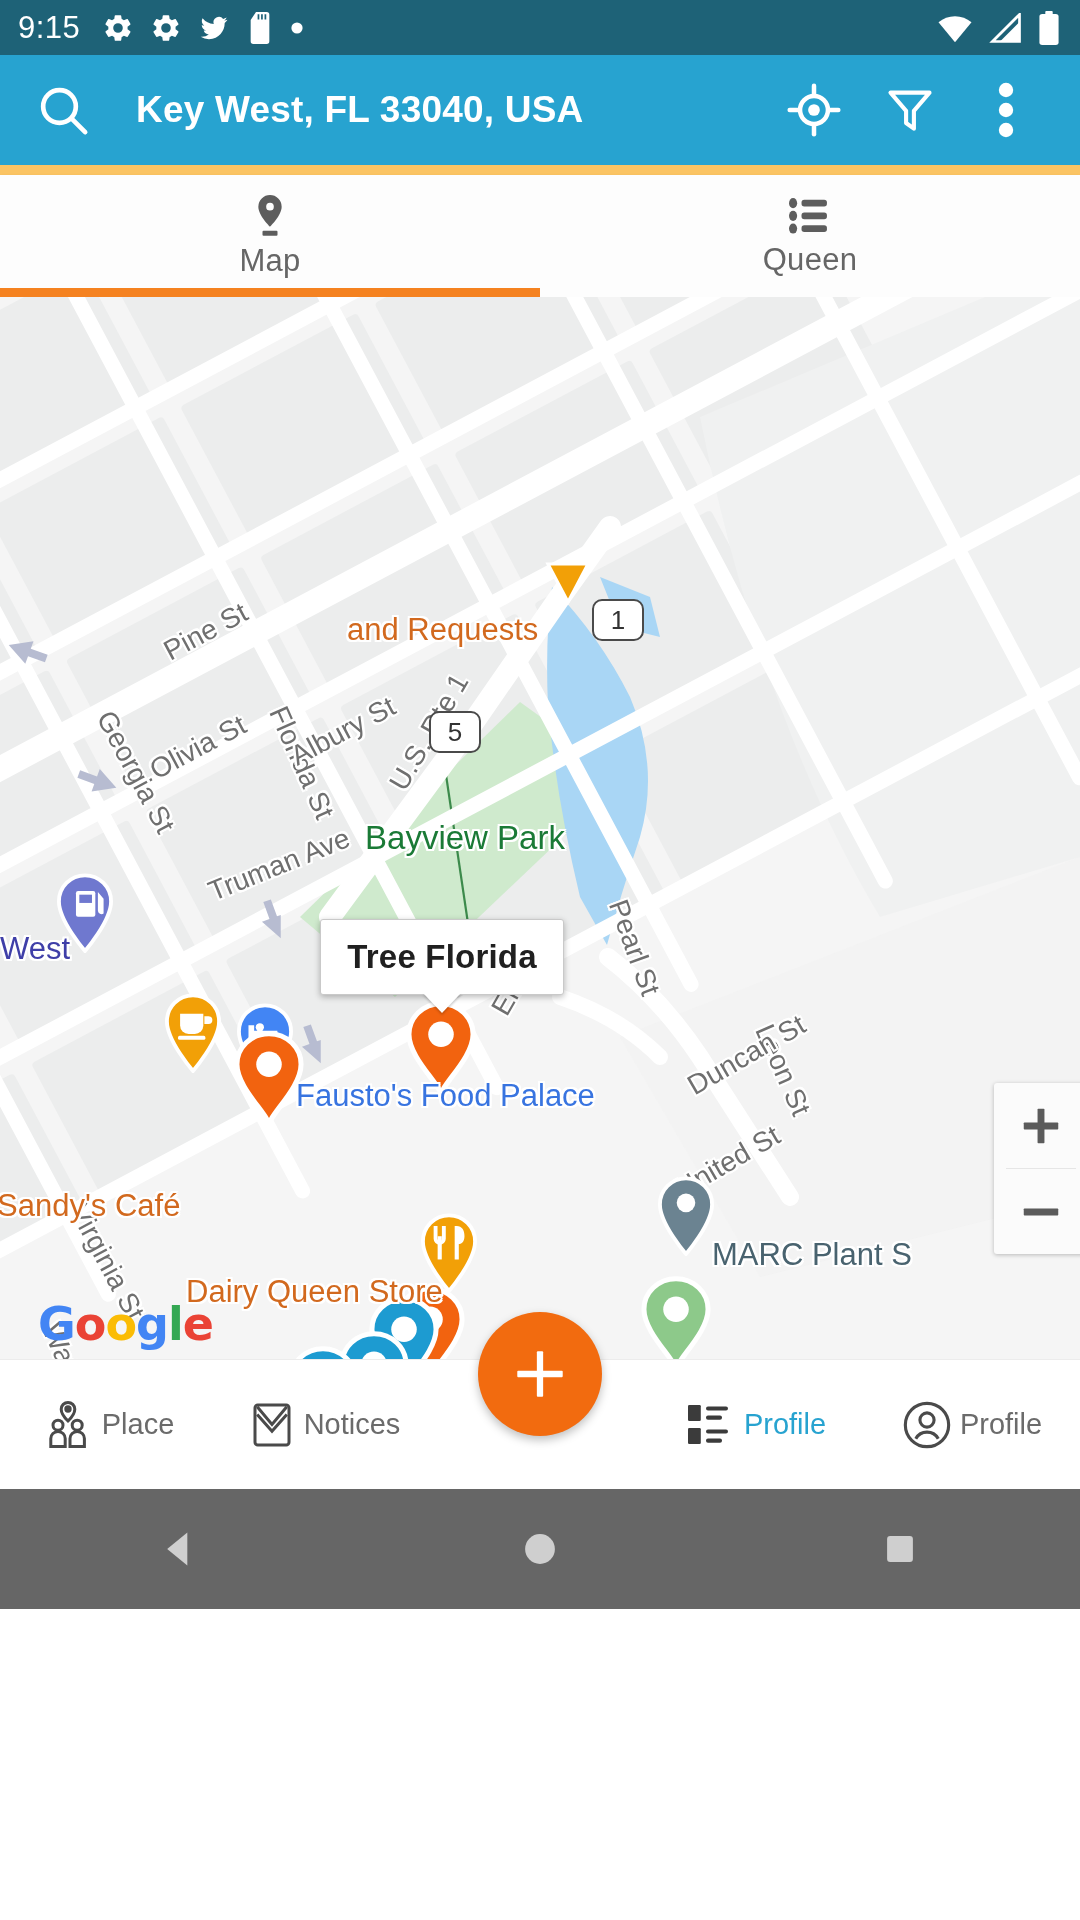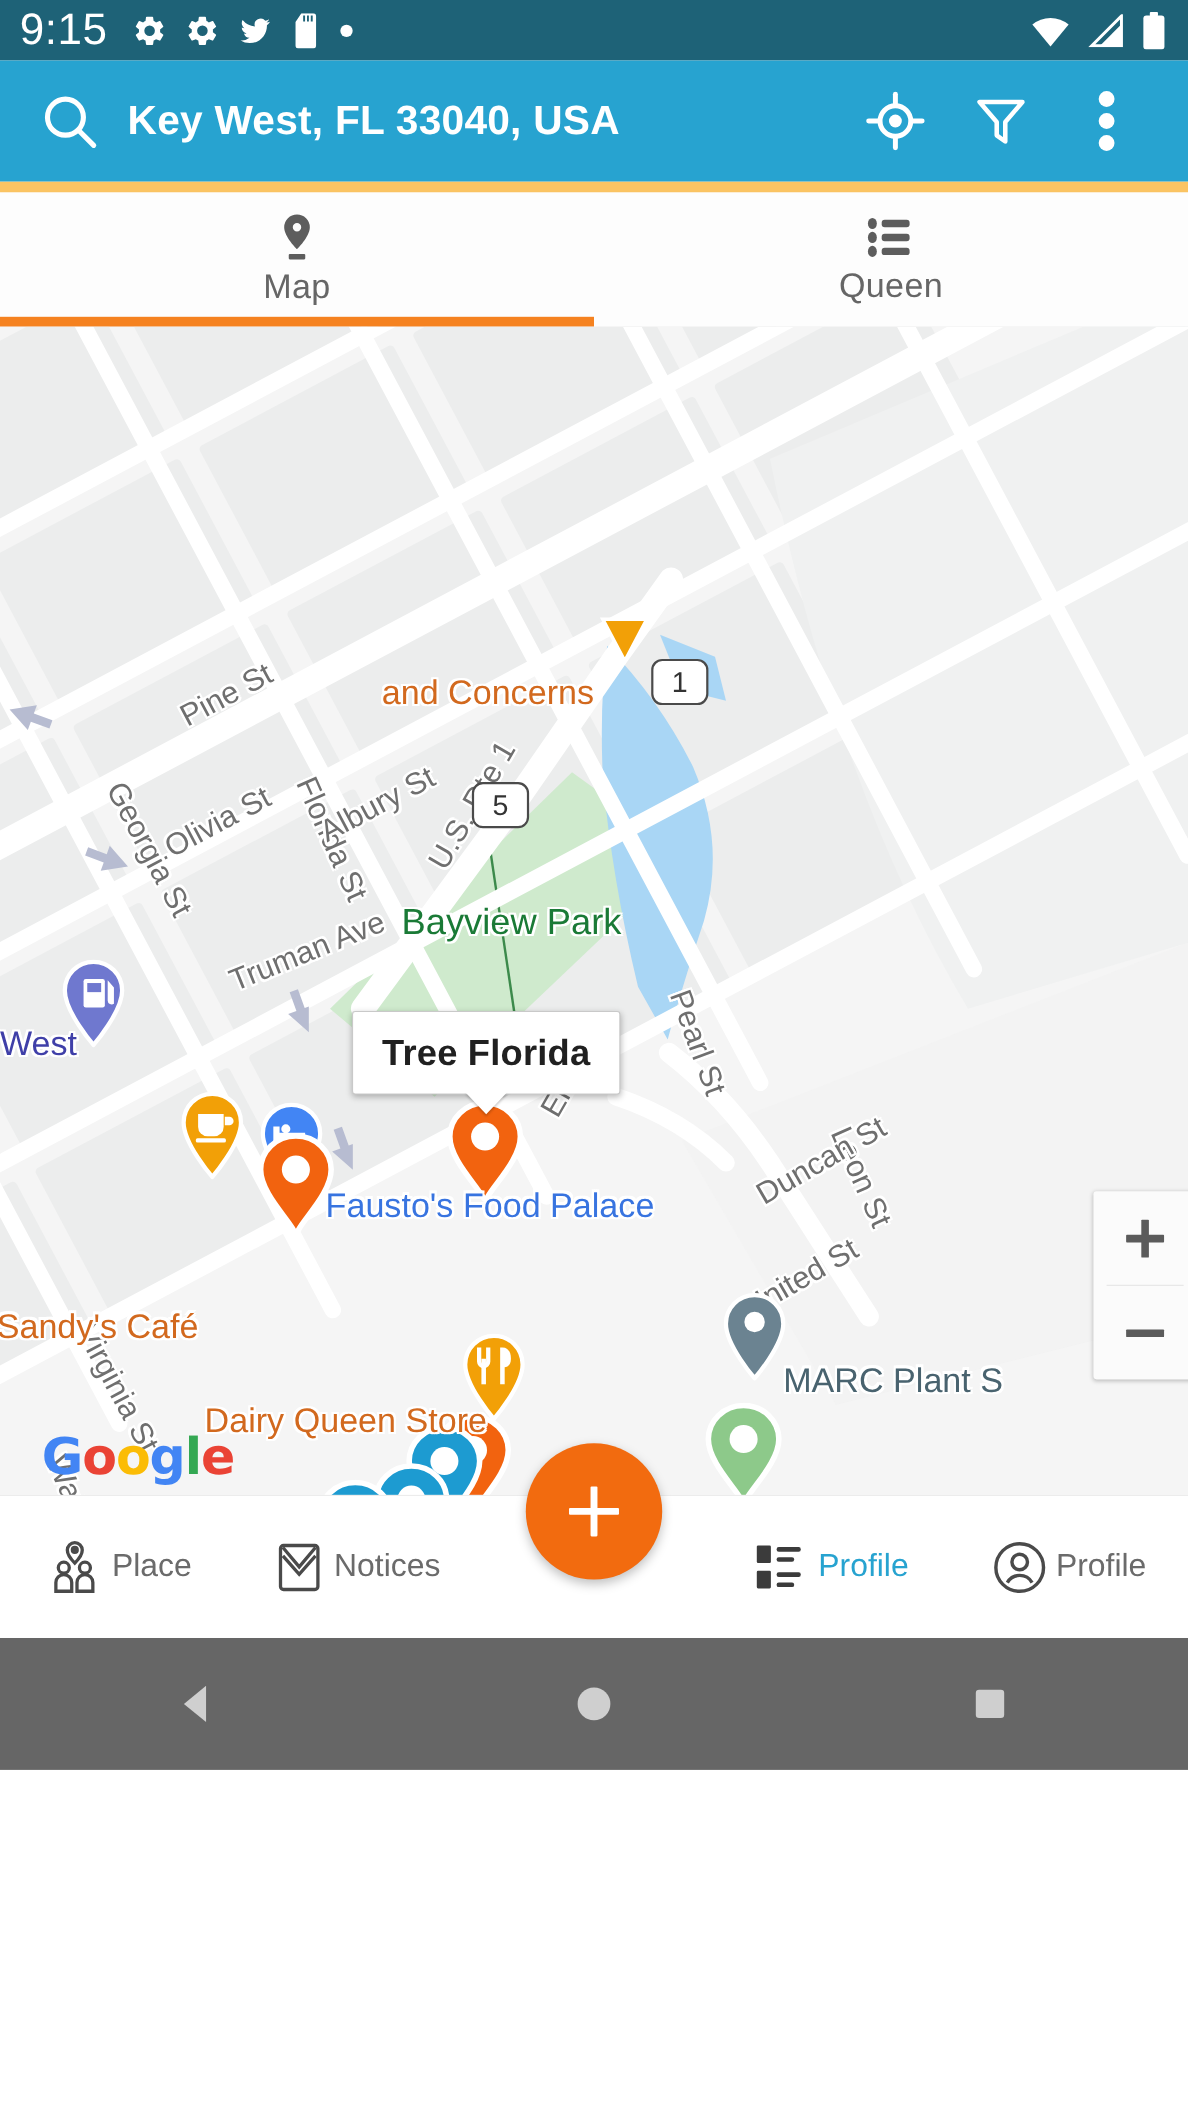--- a/index.html
+++ b/index.html
@@ -8,29 +8,30 @@
     font-family:"Liberation Sans", sans-serif;
     background:#ffffff;
   }
 
   
   #status-bar {
     height:55px; background:#1e6277; color:#ffffff;
     display:flex; align-items:center; padding:0 18px;
     position:relative;
   }
-  #status-time { font-size:40px; font-weight:400; letter-spacing:0.5px; }
+  #status-time { font-size:31px; font-weight:400; letter-spacing:0.5px; }
   .status-left-icons { display:flex; align-items:center; gap:16px; margin-left:22px; }
   .status-right-icons { position:absolute; right:20px; top:0; height:55px; display:flex; align-items:center; gap:14px; }
 
   
   #app-bar {
     height:110px; background:#27a3d0; color:#fff;
     display:flex; align-items:center; padding:0 26px;
     position:relative;
+    gap:20px;
   }
   #search-icon-btn { width:74px; flex:0 0 74px; display:flex; align-items:center; justify-content:center; }
   #app-title {
     flex:1; font-size:37px; font-weight:700; line-height:1.06;
     padding-left:16px; padding-right:10px; letter-spacing:0.2px;
     overflow:hidden;
   }
   .appbar-actions { display:flex; align-items:center; gap:0px; }
   .appbar-btn { width:96px; height:110px; display:flex; align-items:center; justify-content:center; }
   #app-bar-underline { height:10px; background:#fbc463; }
@@ -424,21 +425,21 @@
     <path d="M12 0.9C5.9 0.9 1.2 5.6 1.2 11.2c0 6.9 7.9 14.5 10.1 18.6a0.8 0.8 0 0 0 1.4 0C14.9 25.7 22.8 18.1 22.8 11.2 22.8 5.6 18.1 0.9 12 0.9z" fill="#1d9bd1" stroke="#ffffff" stroke-width="1.7"></path>
     <circle cx="12" cy="11.2" r="4.3" fill="#ffffff"></circle>
         </svg></div>
       <div class="marker" style="left: 676px; top: 1075px;"><svg width="72" height="92" viewBox="0 0 24 31">
     <path d="M12 0.9C5.9 0.9 1.2 5.6 1.2 11.2c0 6.9 7.9 14.5 10.1 18.6a0.8 0.8 0 0 0 1.4 0C14.9 25.7 22.8 18.1 22.8 11.2 22.8 5.6 18.1 0.9 12 0.9z" fill="#8dc98a" stroke="#ffffff" stroke-width="1.7"></path>
     <circle cx="12" cy="11.2" r="4.3" fill="#ffffff"></circle>
         </svg></div>
     </div>
 
   <div id="poi-labels">
-      <div class="poi-label poi-orange" style="left: 347px; top: 315px;">and Concerns</div>
+      <div class="poi-label poi-orange" style="left: 347px; top: 315px;">and Requests</div>
       <div class="poi-label poi-purple" style="left: 0px; top: 634px;">West</div>
       <div class="poi-label poi-orange" style="left: -3px; top: 891px;">Sandy's Café</div>
       <div class="poi-label poi-blue" style="left: 296px; top: 781px;">Fausto's Food Palace</div>
       <div class="poi-label poi-orange" style="left: 186px; top: 977px;">Dairy Queen Store</div>
       <div class="poi-label poi-slate" style="left: 712px; top: 940px;">MARC Plant S</div>
     </div>
 
   <div id="info-window">
     <div id="info-window-title">Tree Florida</div>
     <div id="info-window-tail"></div>

